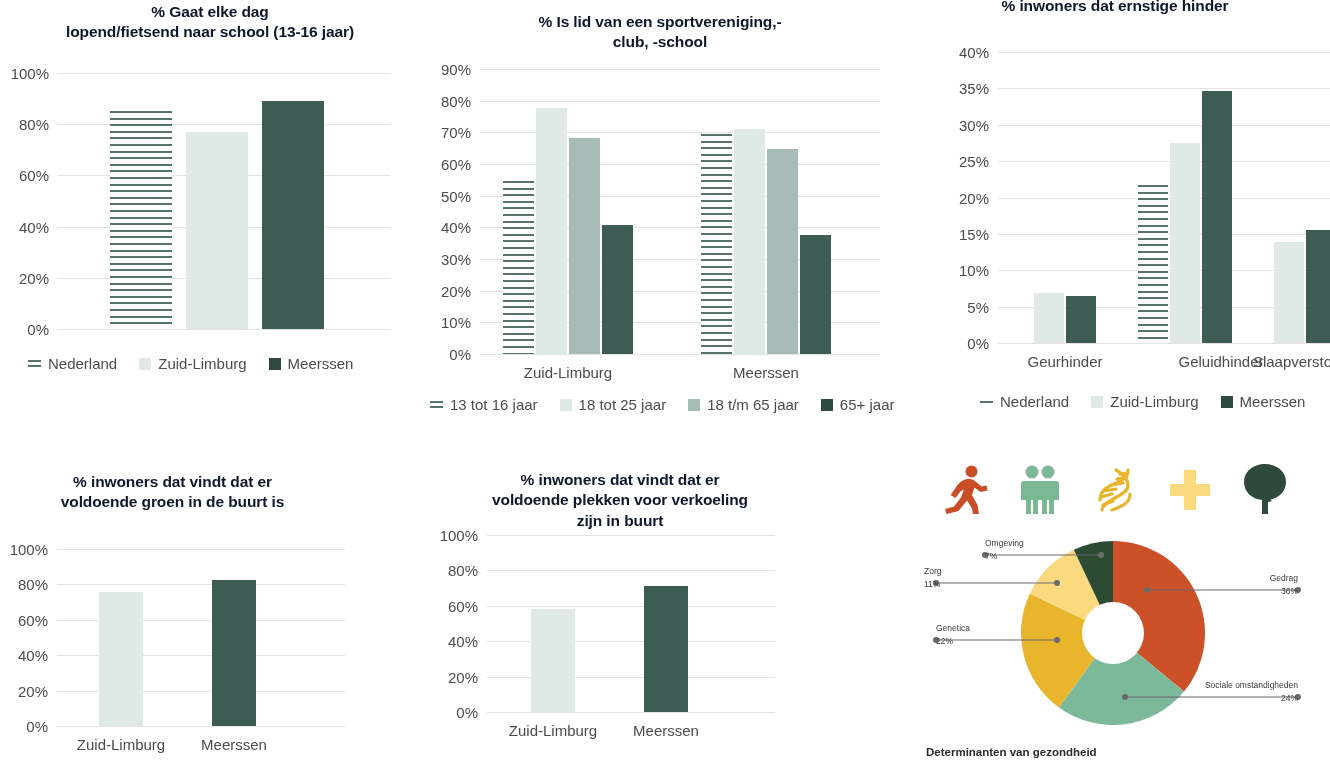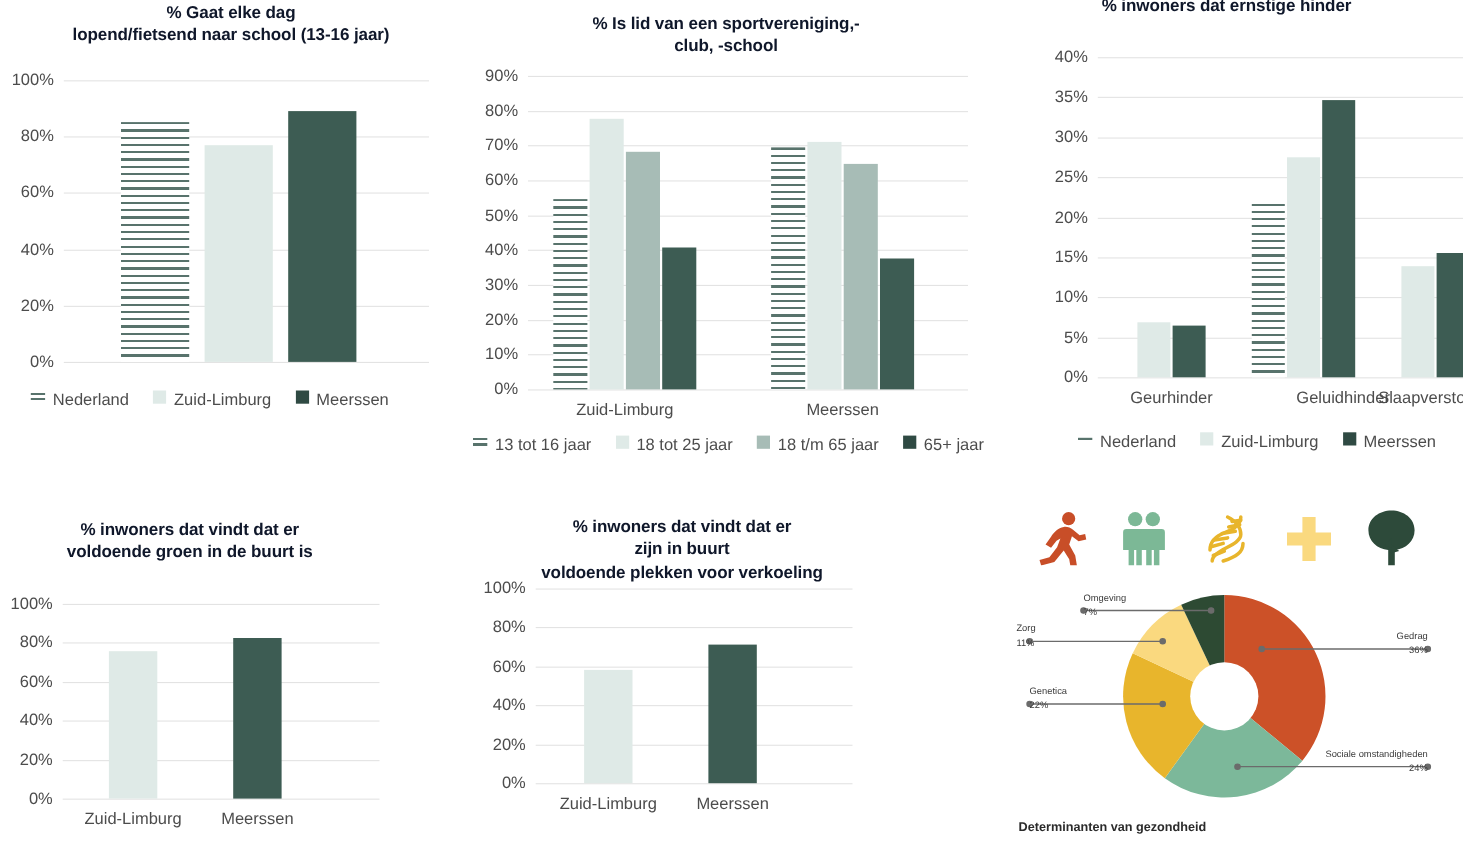--- a/index.html
+++ b/index.html
@@ -73,21 +73,21 @@
   .legend {
     display: flex;
     align-items: center;
     font-size: 15px;
     color: #4c4c4c;
     position: absolute;
     white-space: nowrap;
   }
   .legend-item {
     display: flex;
-    align-items: flex-start;
+    align-items: center;
     margin-right: 22px;
   }
   .legend-item:last-child { margin-right: 0; }
   .swatch {
     width: 12px; height: 12px;
     margin-right: 7px;
     flex: 0 0 auto;
   }
   .swatch.light { background: #dfeae7; }
   .swatch.mid   { background: #a7bcb6; }
@@ -334,22 +334,22 @@
       <div class="bar solid-dark" style="left:155px; width:44px; height:145.7px;"></div>
 
       <div class="xcat" style="left:64px;">Zuid-Limburg</div>
       <div class="xcat" style="left:177px;">Meerssen</div>
     </div>
   </div>
 
   <div class="panel" style="left:420px; top:460px; width:450px; height:305px;">
     <div class="chart-title" style="width:400px; padding-top:10px;">
       <div>% inwoners dat vindt dat er</div>
+      <div>voldoende plekken voor verkoeling</div>
       <div>zijn in buurt</div>
-      <div>voldoende plekken voor verkoeling</div>
     </div>
 
     <div class="plot-wrap" style="position:absolute; left:67px; top:75px; width:288px; height:177px;">
       <div class="gridline" style="top:0px;"></div>
       <div class="gridline" style="top:35.4px;"></div>
       <div class="gridline" style="top:70.8px;"></div>
       <div class="gridline" style="top:106.2px;"></div>
       <div class="gridline" style="top:141.6px;"></div>
       <div class="gridline" style="top:177px;"></div>
 

